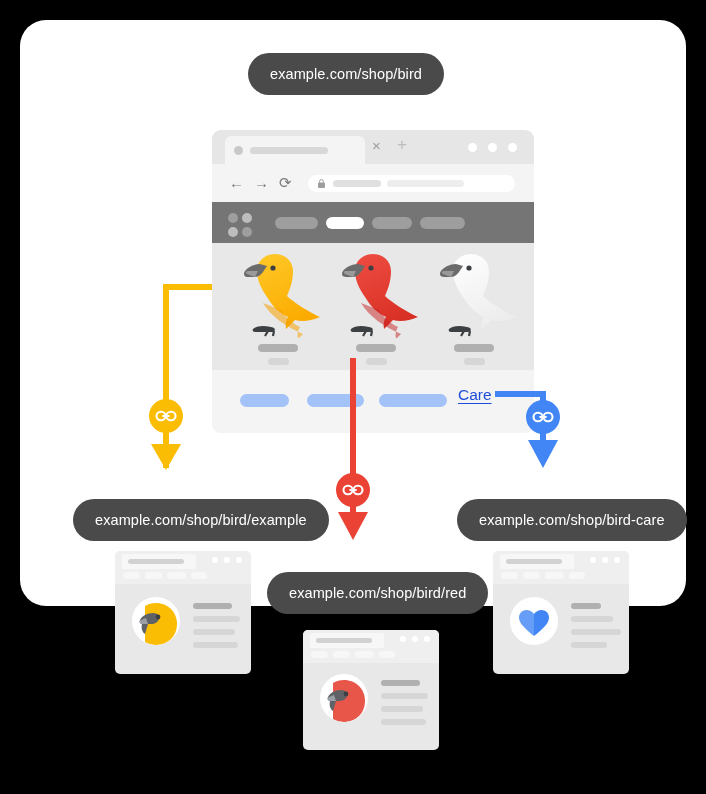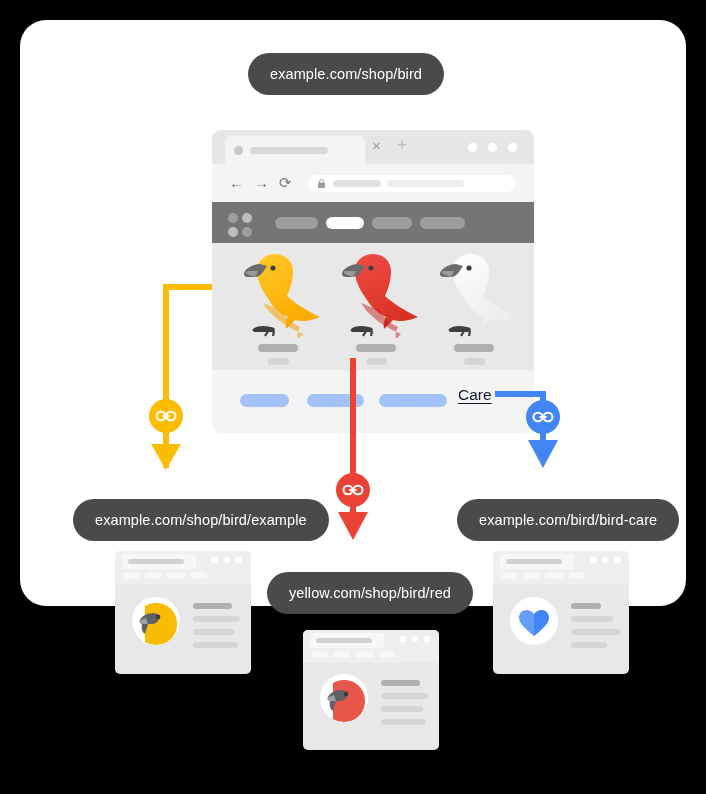--- a/index.html
+++ b/index.html
@@ -31,21 +31,21 @@
   #ob2{position:absolute;left:79px;top:5px;width:77px;height:7px;border-radius:4px;background:#ededed;}
   #sitenav{position:absolute;left:0;top:72px;width:100%;height:41px;background:#757575;}
   .gdot{position:absolute;width:10px;height:10px;border-radius:50%;}
   .menupill{position:absolute;top:15px;height:12px;border-radius:6px;background:#9e9e9e;}
   .menupill.on{background:#fff;}
   #hero{position:absolute;left:0;top:113px;width:100%;height:127px;background:#e8e8e8;}
   .capt{position:absolute;border-radius:4px;background:#b0b0b0;}
   .capt2{position:absolute;border-radius:4px;background:#d6d6d6;}
   #footerbar{position:absolute;left:0;top:240px;width:100%;height:63px;background:#f4f4f4;}
   .bluepill{position:absolute;top:24px;height:13px;border-radius:7px;background:#a3c2f7;}
-  #carelink{position:absolute;left:246px;top:16px;font-size:15.5px;color:#0f172a;
+  #carelink{position:absolute;left:246px;top:16px;font-size:15.5px;color:#1d4ed8;
             text-decoration:underline;text-underline-offset:3px;}
 
   
   #conn{position:absolute;left:0;top:0;width:706px;height:794px;pointer-events:none;}
 
   
   .rcard{position:absolute;background:#e8e8e8;border-radius:5px;overflow:hidden;}
   .rc-chrome{position:absolute;left:0;top:0;width:100%;height:33px;background:#efefef;}
   .rc-tab{position:absolute;left:7px;top:3px;width:74px;height:15px;background:#f7f7f7;border-radius:3px 3px 0 0;}
   .rc-tabline{position:absolute;left:6px;top:5px;width:56px;height:5px;border-radius:3px;background:#d2d2d2;}
@@ -159,22 +159,22 @@
 
       <div id="footerbar">
         <div class="bluepill" style="left:28px;width:49px;"></div>
         <div class="bluepill" style="left:95px;width:57px;"></div>
         <div class="bluepill" style="left:167px;width:68px;"></div>
         <a id="carelink" href="#">Care</a>
       </div>
     </div>
 
     <div class="pill" style="left:53px;top:479px;">example.com/shop/bird/example</div>
-    <div class="pill" style="left:247px;top:552px;">yellow.com/shop/bird/red</div>
-    <div class="pill" style="left:437px;top:479px;">example.com/bird/bird-care</div>
+    <div class="pill" style="left:247px;top:552px;">example.com/shop/bird/red</div>
+    <div class="pill" style="left:437px;top:479px;">example.com/shop/bird-care</div>
 
     <div class="rcard" style="left:95px;top:531px;width:136px;height:123px;">
       <div class="rc-chrome">
         <div class="rc-tab">
           <div class="rc-tabline"></div>
         </div>
         <div class="rc-dot" style="left:97px;"></div>
         <div class="rc-dot" style="left:109px;"></div>
         <div class="rc-dot" style="left:121px;"></div>
         <div class="rc-npill" style="left:8px;width:17px;"></div>

